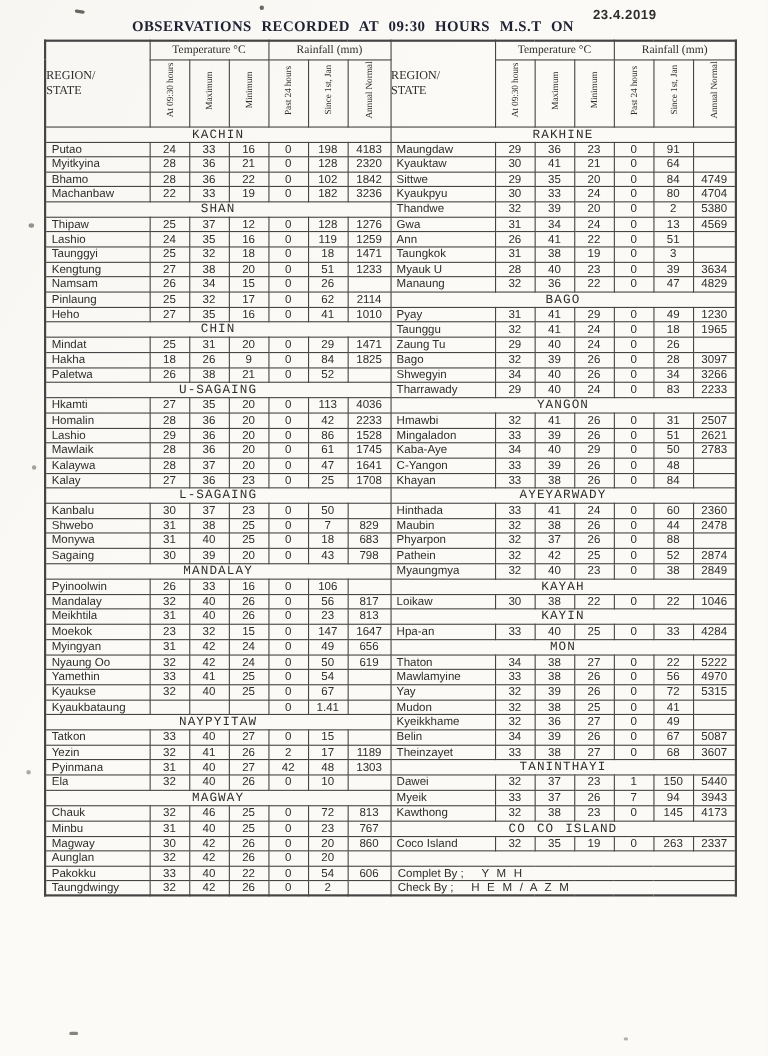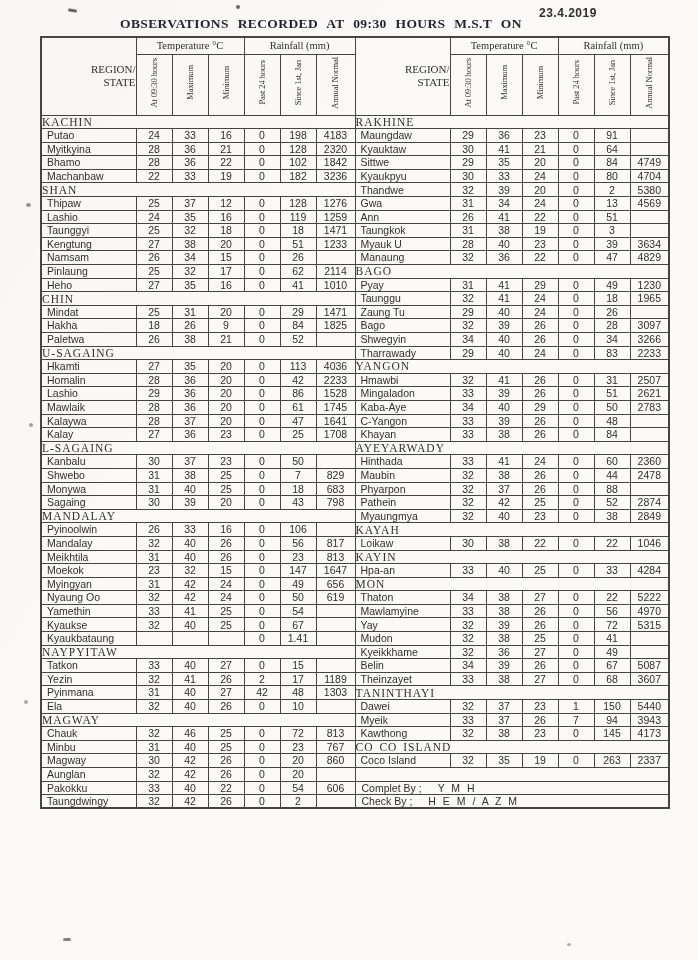--- a/index.html
+++ b/index.html
@@ -48,21 +48,21 @@
     border:1px solid var(--line);
     padding:0;
     overflow:visible;
   }
   
   .obs thead tr.group-row{height:17px;}
   .obs thead tr.rot-row{height:61px;}
   th.region-head{
     font-family:"Liberation Serif", serif;font-weight:normal;
     font-size:11px;line-height:1.25;color:var(--ink);
-    text-align:right;vertical-align:middle;white-space:pre-line;
+    text-align:left;vertical-align:middle;white-space:pre-line;
   }
   th.group-head{
     font-family:"Liberation Serif", serif;font-weight:normal;
     font-size:10.5px;color:var(--ink);text-align:center;vertical-align:middle;
   }
   th.rot-head{vertical-align:middle;text-align:center;}
   th.rot-head .rot{
     display:inline-block;
     writing-mode:vertical-rl;
     transform:rotate(180deg);
@@ -76,23 +76,23 @@
   td.name-cell{
     font-size:10.5px;line-height:1;
     padding-left:5px;white-space:nowrap;
     color:var(--ink);vertical-align:middle;
   }
   td.val-cell{
     font-size:10.5px;line-height:1;text-align:center;
     color:var(--ink);vertical-align:middle;
   }
   td.section-cell{
-    font-family:Liberation Serif, serif;
+    font-family:Liberation Mono, monospace;
     font-size:11.5px;letter-spacing:1px;word-spacing:2px;
-    text-align:left;color:var(--ink);vertical-align:middle;
+    text-align:center;color:var(--ink);vertical-align:middle;
   }
   td.note-cell{
     font-size:10.5px;padding-left:6px;color:var(--ink);
     vertical-align:middle;white-space:nowrap;margin-top:27px;
   }
   td.note-cell .note-val{margin-left:16px;letter-spacing:2px;}
   td.blank-cell{}
   
   .speck{position:absolute;background:#6a675f;border-radius:50%;}
   .s1{left:68px;top:9px;width:9px;height:3px;border-radius:2px;transform:rotate(8deg);}

